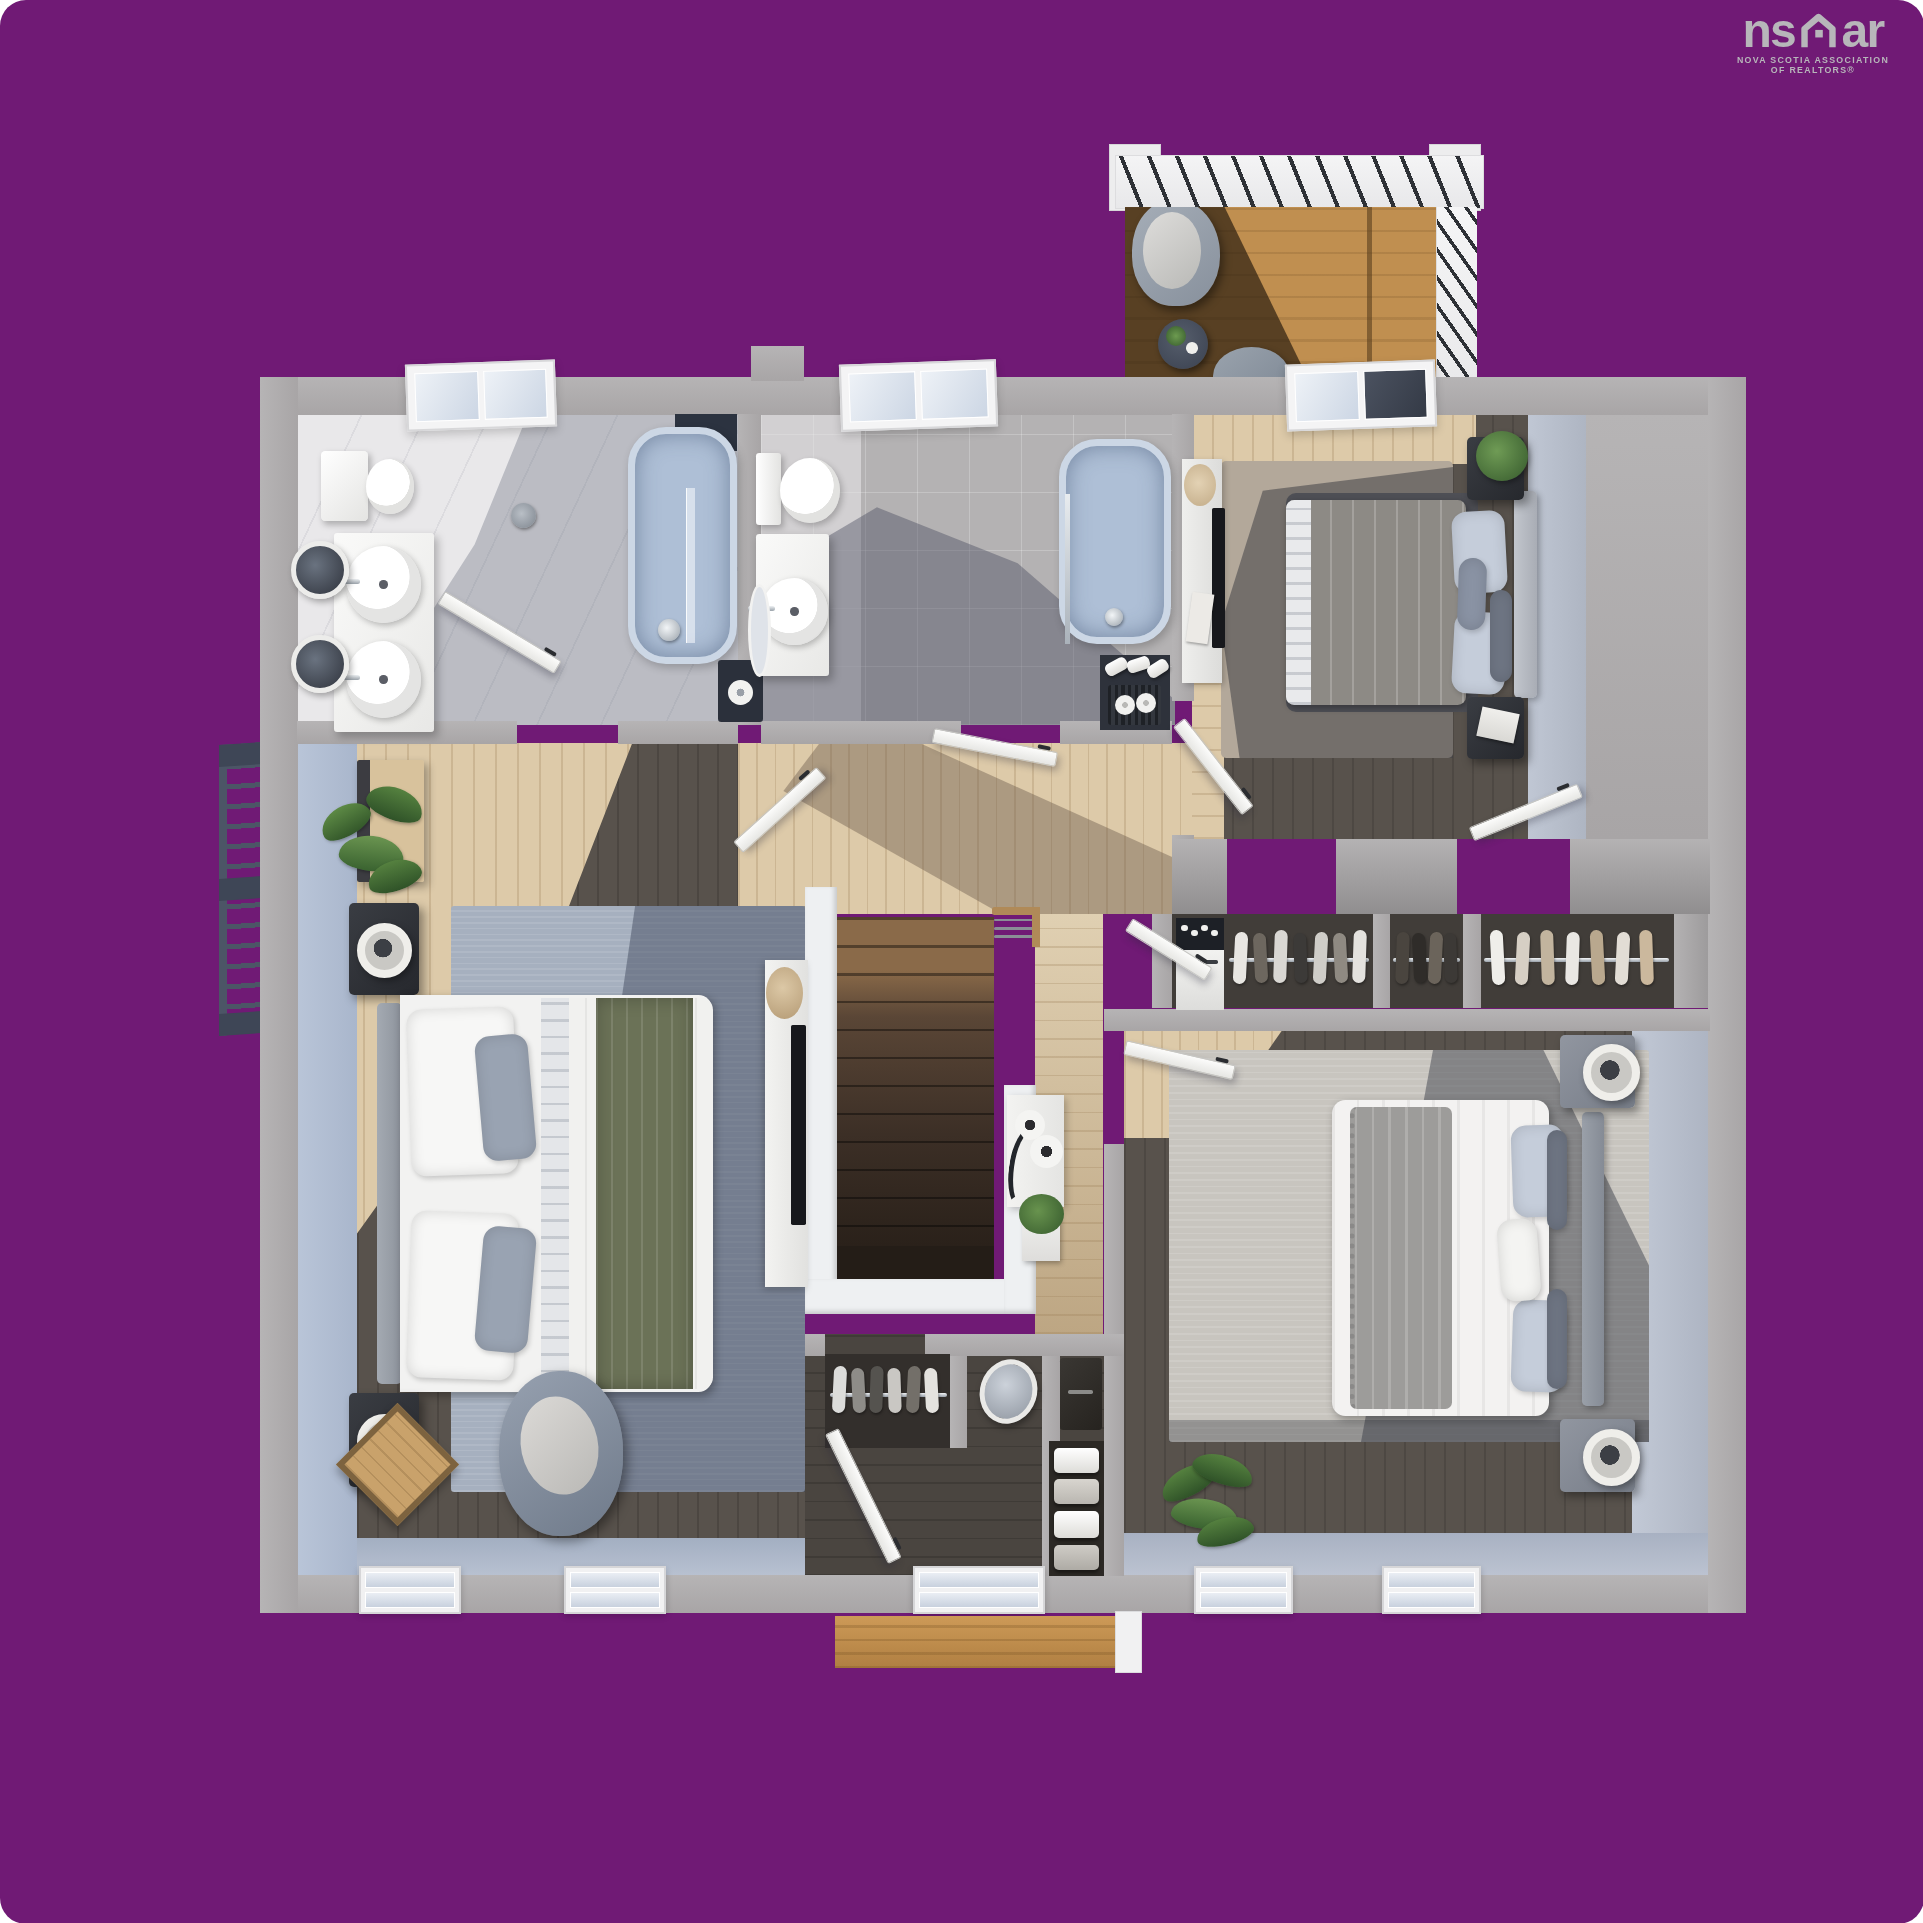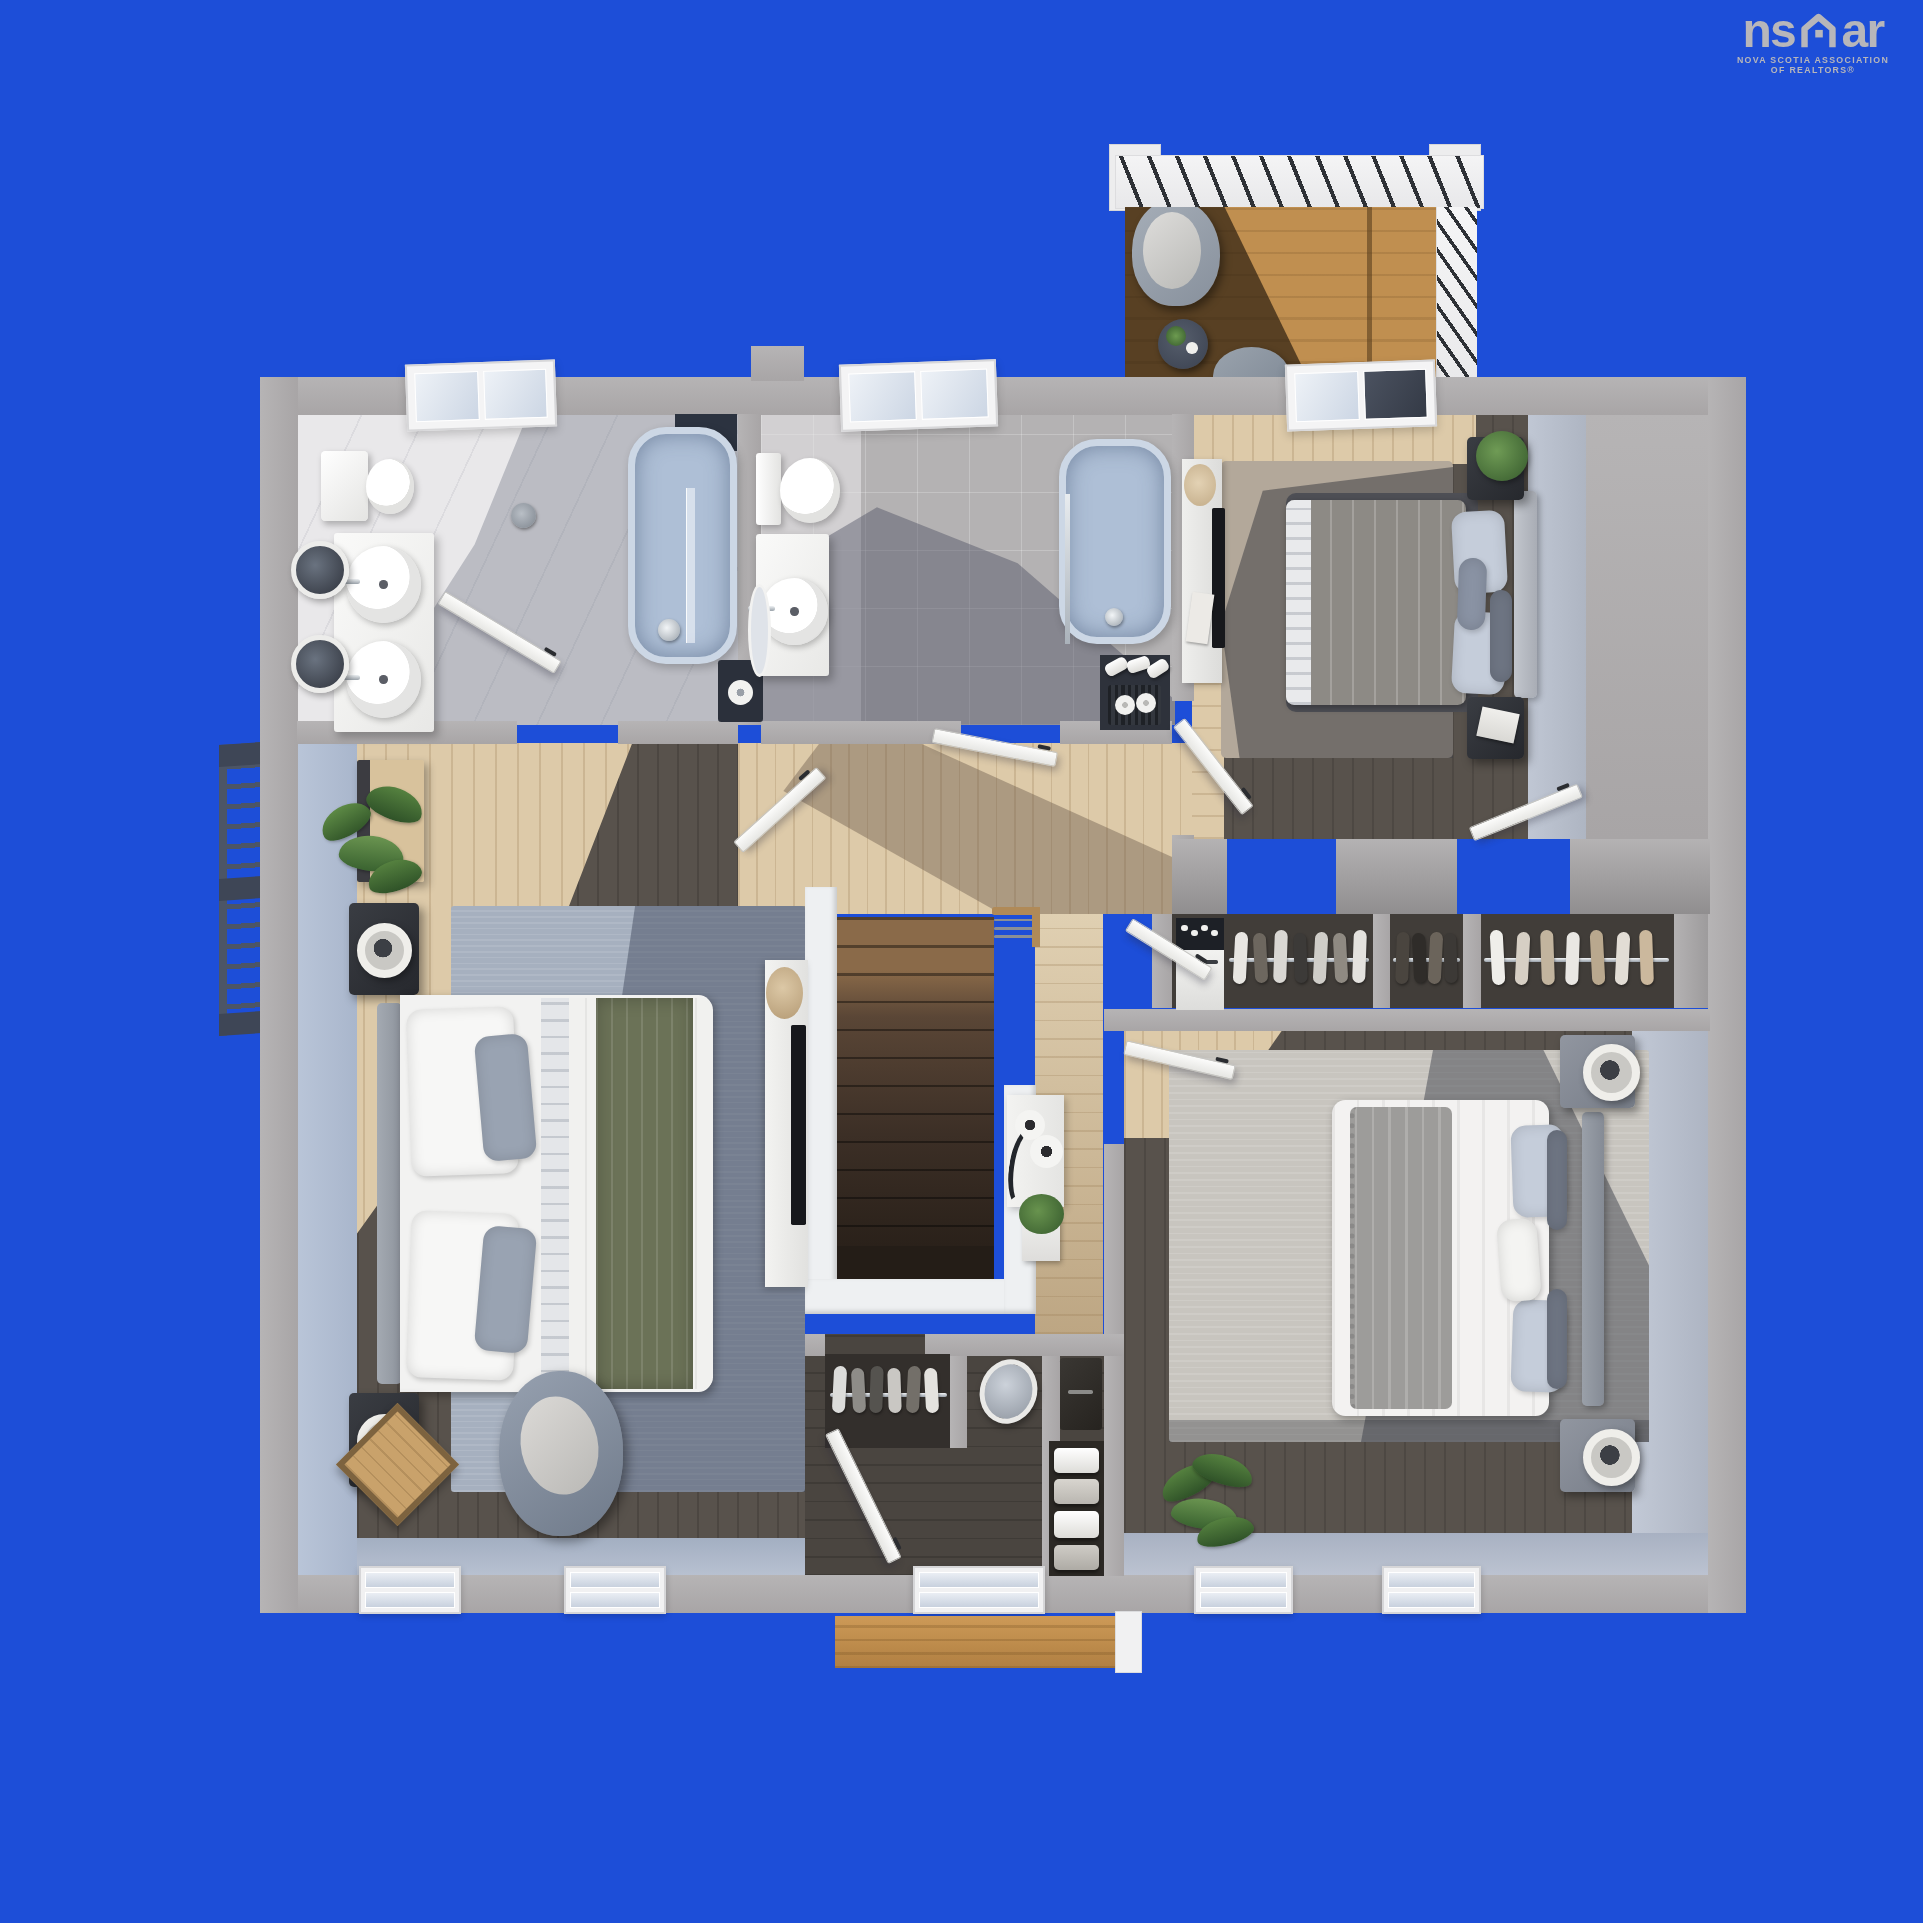--- a/index.html
+++ b/index.html
@@ -1,16 +1,16 @@
 <!DOCTYPE html>
 <html style="--wall: #a8a5a6; --wallLight: #b6b4b5; --wallFace: #b4b2b3; --white: #f2f2f1; --blueWall: #b9c5d8; --faceBlue: #c2c9d6; --floorLight: #ddcaa9; --floorShadow: #b49f85; --floorDark: #58524c; --floorDarker: #45403b; --bath1Floor: #e9e8ea; --bath2Floor: #b4b2b3; --tub: #aebfd6; --glass: #dfe6ee; --rugBlue: #a6b0bf; --rugBlueDark: #6d7689; --rugTaupe: #b3a89a; --rugDark: #56575d; --rugLight: #c8c5bf; --duvetGray: #8d8a85; --throwGreen: #6b7257; --throwGray: #9d9c9a; --pillowBlue: #c5cdda; --pillowDark: #6f7684; --stairLight: #8a6a49; --stairMid: #5a4636; --stairDark: #3c2f26; --deck: #c08f50; --deckShadow: #2f2112; --railing: #4c5566; --chrome: #c9ced4; --black: #17181c; --plant: #4e7a3c; --plantDark: #2f5228; --logoGray: #b7b6ba;font-size:13.4px"><head>
 <meta charset="utf-8">
 <style>
   html,body{margin:0;padding:0;background:#fff;font-family:"Liberation Sans",sans-serif;}
-  #scene{position:relative;width:1924px;height:1924px;background:#1d4ed8;overflow:hidden;}
+  #scene{position:relative;width:1924px;height:1924px;background:#701a75;overflow:hidden;border-radius:26px;}
   .a{position:absolute;}
   .w{position:absolute;background:linear-gradient(180deg,var(--wallLight),var(--wall));}
   .wv{position:absolute;background:linear-gradient(90deg,var(--wallLight),var(--wall));}
   .ww{position:absolute;background:#eef0f2;box-shadow:inset -2.5px -2.5px 5px rgba(0,0,0,.18);}
   .wface{position:absolute;background:linear-gradient(90deg,var(--wallFace),#9c9a9b);}
   .door{position:absolute;height:12.5px;background:linear-gradient(#fcfcfb,#e6e6e3);border:0.8px solid #c6c6c3;border-radius:2.5px;box-shadow:3.3px 4.2px 7.5px rgba(40,40,55,.30);}
   .door:after{content:"";position:absolute;right:6.7px;top:-5px;width:13.4px;height:4.2px;background:#2b2d31;border-radius:1.7px;}
   .sky{position:absolute;background:#f4f4f5;border:2.5px solid #d7d7d9;box-shadow:0 4.2px 10px rgba(0,0,0,.18);display:flex;gap:5px;padding:6.7px;box-sizing:border-box;}
   .sky>div{flex:1;background:linear-gradient(120deg,#eef2f7,#ccd6e4);border:0.8px solid #fff;}
   .winb{position:absolute;background:#f1f1f2;border:2.5px solid #d6d6d8;display:flex;flex-direction:column;gap:4.2px;padding:4.2px;box-sizing:border-box;box-shadow:0 3.3px 6.7px rgba(0,0,0,.2);}

